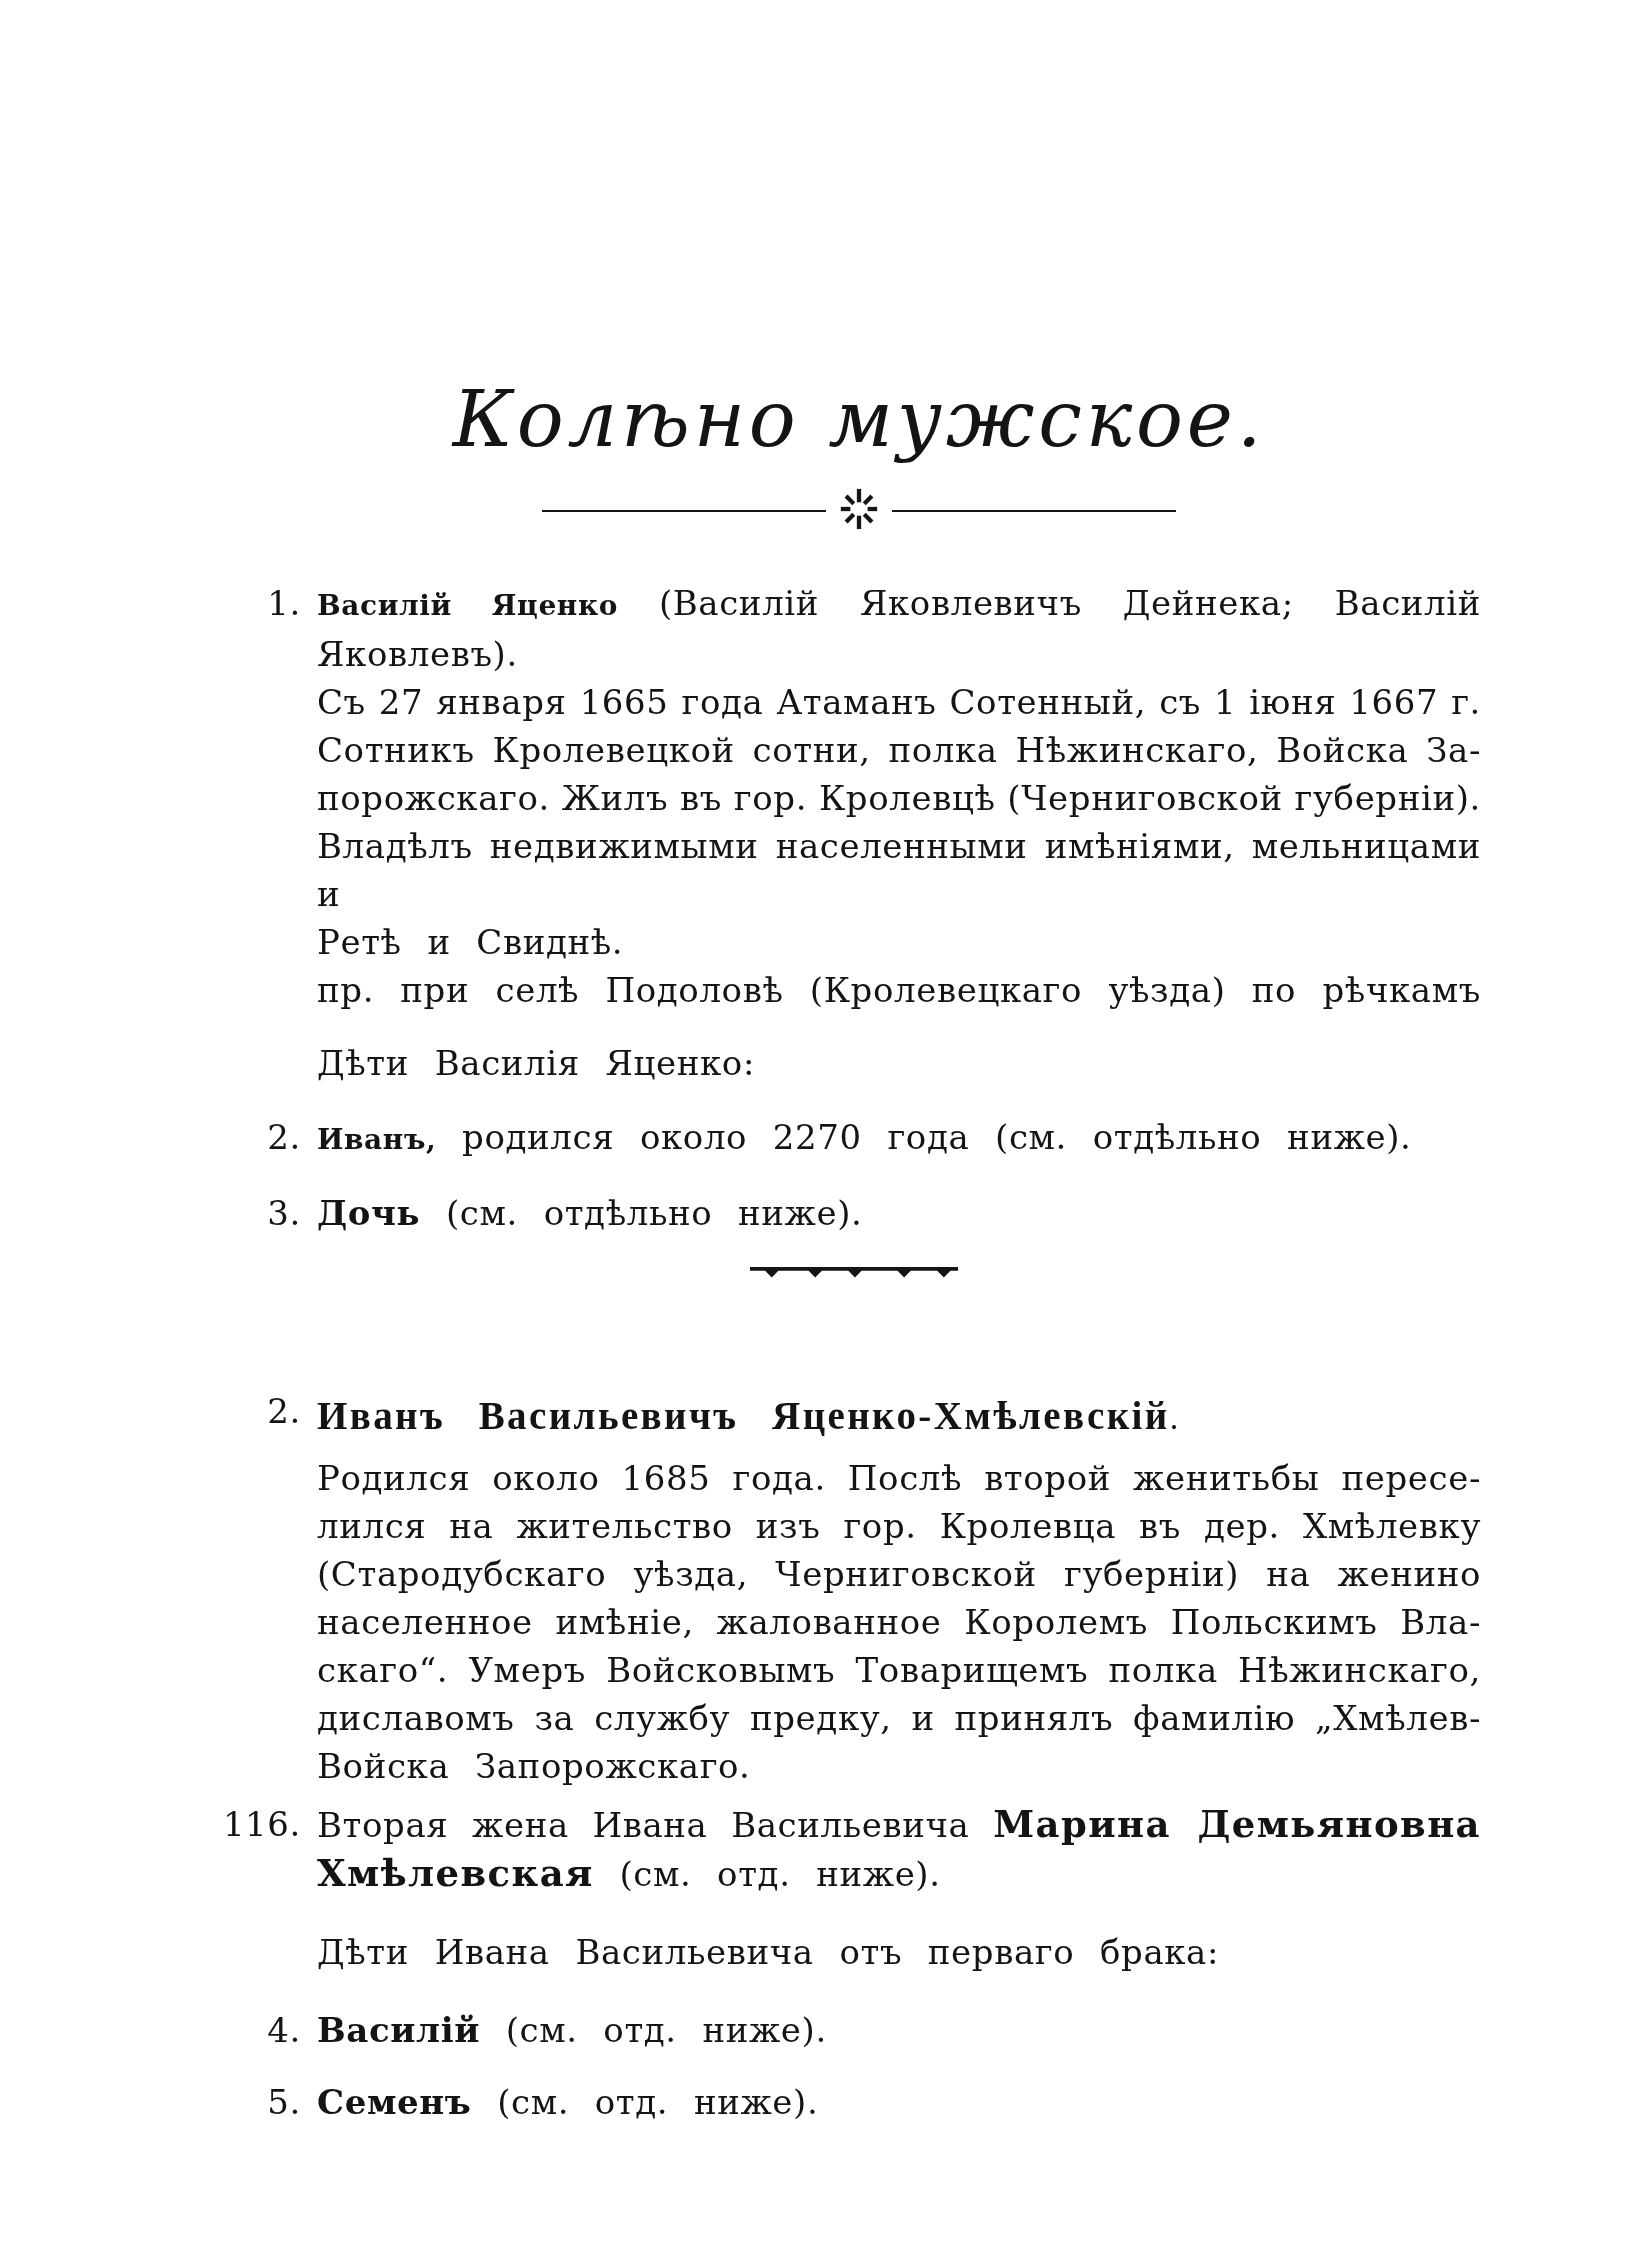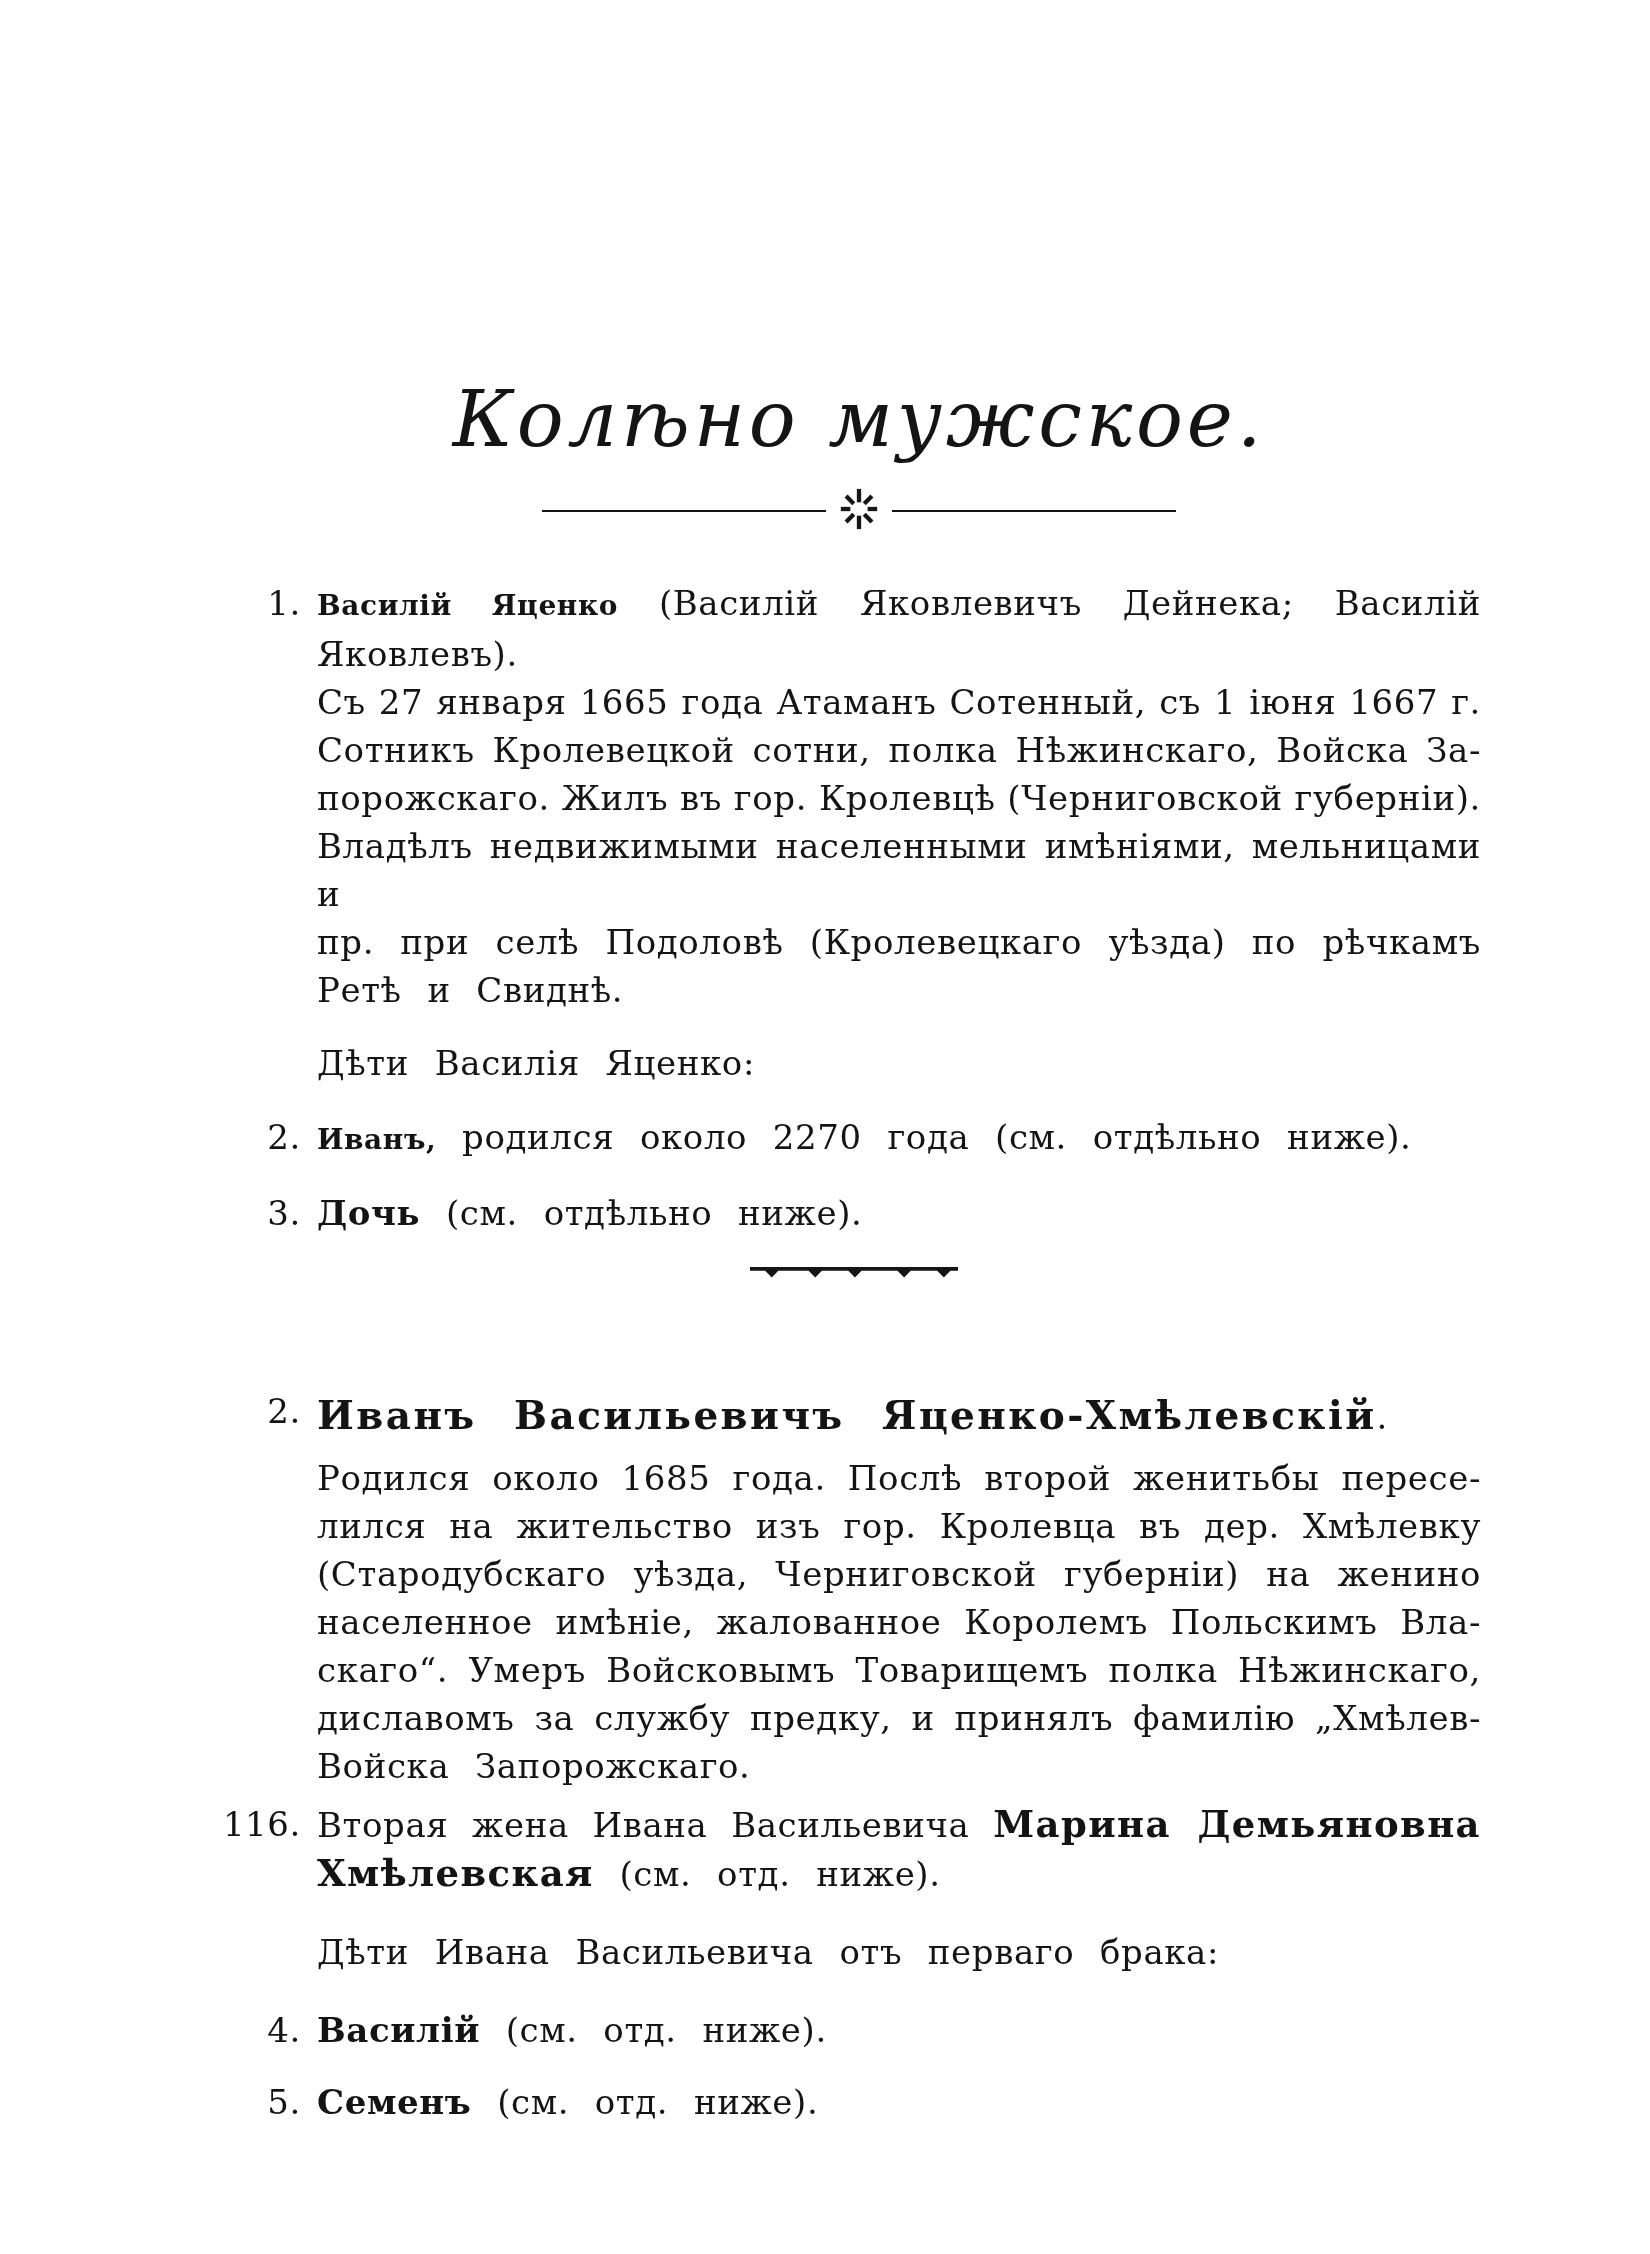--- a/index.html
+++ b/index.html
@@ -40,21 +40,21 @@
   .bname { font-weight:700; font-size:28px; }
   .b     { font-weight:700; }
 
   .children-heading { margin-top:24.6px; }
   .gap-entry  { margin-top:26.5px; }
   .gap-entry2 { margin-top:24.6px; }
 
   .section-divider { margin:30px 0 0 433px; line-height:0; }
 
   .sec2 { margin-top:108px; }
-  .sec2-head { line-height:57px; margin-bottom:7.6px; }
+  .sec2-head { line-height:57px; margin-bottom:7.6px;font-family:Liberation Serif, serif; }
   .sec2-head .bname { font-size:39px; letter-spacing:2.4px; word-spacing:0.55em; }
 
   .e116 { margin-top:10px; }
   .e116 .bname { font-size:37px; letter-spacing:1.4px; }
   .ch2  { margin-top:30px; }
   .e4   { margin-top:30px; }
   .e5   { margin-top:24.6px; }
 </style>
 </head>
 <body>
@@ -89,22 +89,22 @@
         <span class="num">1.</span>
         <div class="line j">
           <span class="bname">Василій Яценко</span>
           <span>(Василій Яковлевичъ Дейнека; Василій</span>
         </div>
         <div class="line">Яковлевъ).</div>
         <div class="line j">Съ 27 января 1665 года Атаманъ Сотенный, съ 1 іюня 1667 г.</div>
         <div class="line j">Сотникъ Кролевецкой сотни, полка Нѣжинскаго, Войска За-</div>
         <div class="line j">порожскаго. Жилъ въ гор. Кролевцѣ (Черниговской губерніи).</div>
         <div class="line j">Владѣлъ недвижимыми населенными имѣніями, мельницами и</div>
+        <div class="line">Ретѣ и Свиднѣ.</div>
         <div class="line j">пр. при селѣ Подоловѣ (Кролевецкаго уѣзда) по рѣчкамъ</div>
-        <div class="line">Ретѣ и Свиднѣ.</div>
         <div class="line children-heading">Дѣти Василія Яценко:</div>
       </div>
 
       <div class="entry gap-entry">
         <span class="num">2.</span>
         <div class="line">
           <span class="bname">Иванъ,</span>
           <span>родился около 2270 года (см. отдѣльно ниже).</span>
         </div>
       </div>

